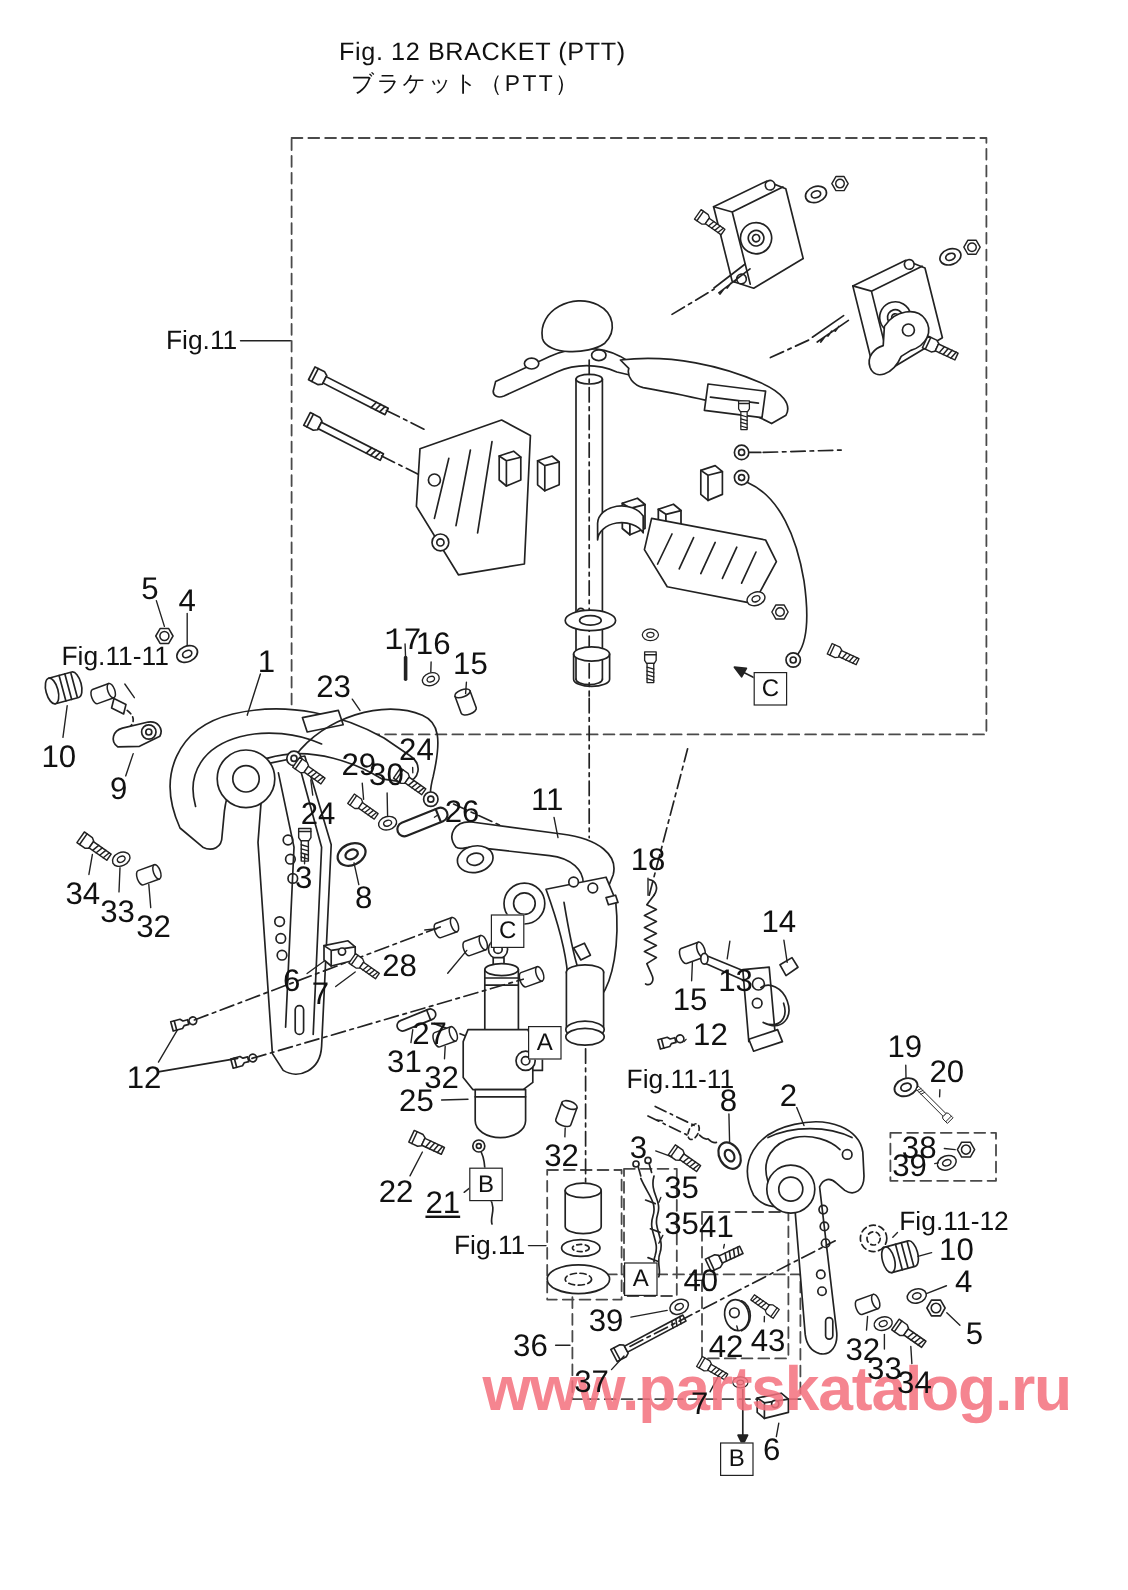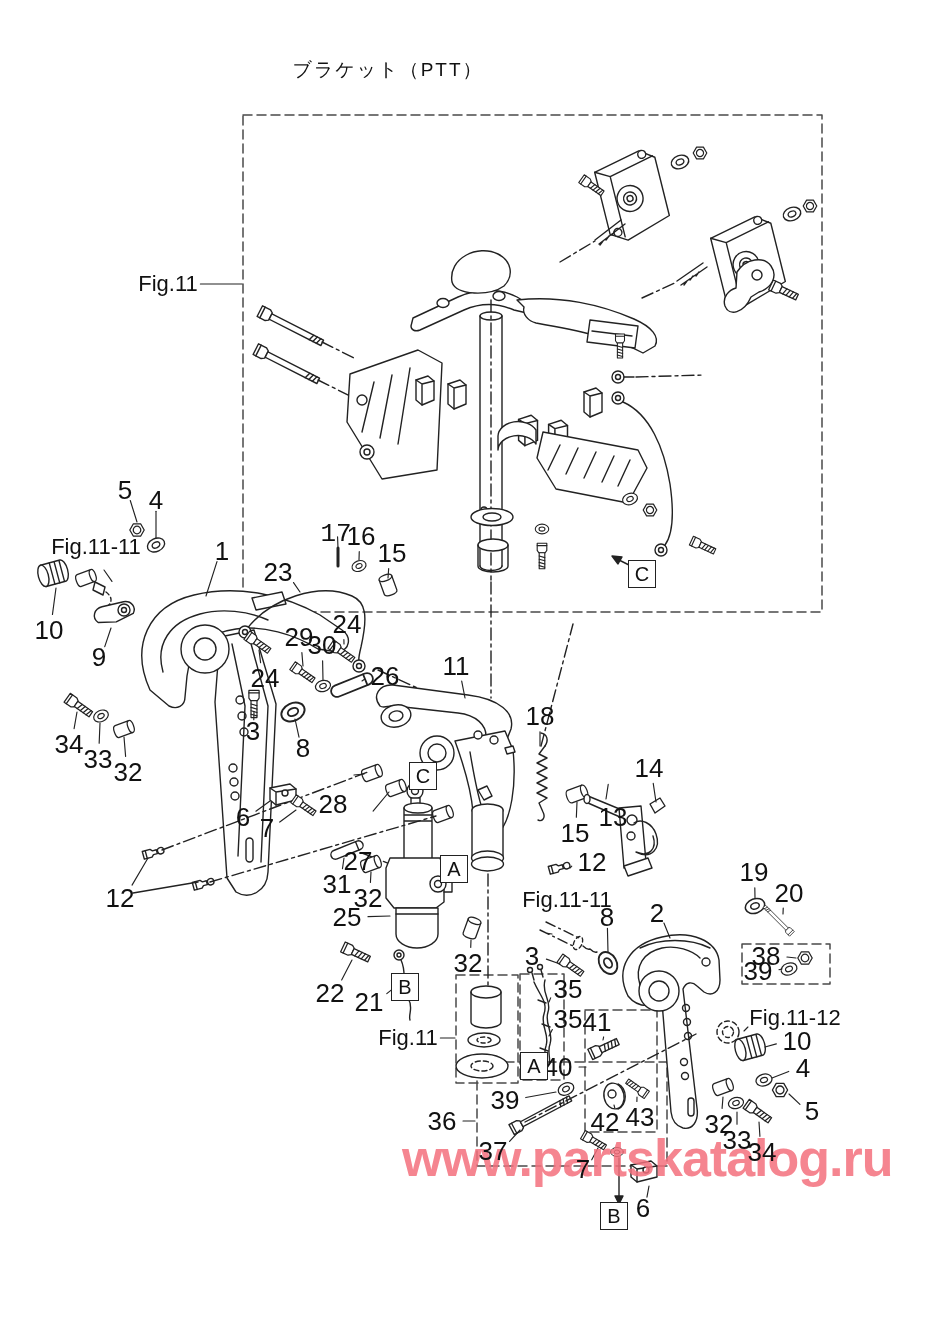--- a/index.html
+++ b/index.html
@@ -425,20 +425,21 @@
           <line x1="646.9467610868817" y1="1197.1464070110756" x2="649" y2="1186"></line>
           <line x1="200.4" y1="284" x2="242" y2="284"></line>
           <line x1="111.96610237214585" y1="581.4269082399395" x2="104" y2="570"></line>
           <line x1="547.3830859603921" y1="933.3487538673334" x2="552" y2="934"></line>
           <line x1="440.4" y1="1038" x2="455" y2="1038"></line>
           <line x1="747.9058935831056" y1="1027.0032850502887" x2="744" y2="1031"></line>
         </g>
   </g>
 </svg>
 
+<div class="title-line1">Fig. 12  BRACKET (PTT)</div>
 <div class="title-line2">ブラケット（PTT）</div>
 
 <div class="watermark" style="color: rgb(244, 112, 125);">www.partskatalog.ru</div>
 
 <div class="callout" style="left: 125px; top: 490px;">5</div>
     <div class="callout" style="left: 156px; top: 500px;">4</div>
     <div class="callout" style="left: 49px; top: 630px;">10</div>
     <div class="callout" style="left: 99px; top: 657px;">9</div>
     <div class="callout" style="left: 222px; top: 551px;">1</div>
     <div class="callout" style="left: 278px; top: 572px;">23</div>
@@ -460,32 +461,32 @@
     <div class="callout" style="left: 456px; top: 666px;">11</div>
     <div class="callout" style="left: 540px; top: 716px;">18</div>
     <div class="callout" style="left: 613px; top: 769px; margin-top: 48px;">13</div>
     <div class="callout" style="left: 649px; top: 768px;">14</div>
     <div class="callout" style="left: 575px; top: 833px;">15</div>
     <div class="callout" style="left: 592px; top: 862px;">12</div>
     <div class="callout" style="left: 337px; top: 884px;">31</div>
     <div class="callout" style="left: 368px; top: 898px;">32</div>
     <div class="callout" style="left: 347px; top: 917px;">25</div>
     <div class="callout" style="left: 330px; top: 993px;">22</div>
-    <div class="callout" style="left: 369px; top: 1002px;">21</div>
+    <div class="callout" style="left: 369px; top: 1002px; text-decoration: underline;">21</div>
     <div class="callout" style="left: 120px; top: 898px;">12</div>
     <div class="callout" style="left: 243px; top: 817px;">6</div>
     <div class="callout" style="left: 267px; top: 828px;">7</div>
     <div class="callout" style="left: 468px; top: 963px;">32</div>
     <div class="callout" style="left: 607px; top: 917px;">8</div>
     <div class="callout" style="left: 657px; top: 913px;">2</div>
     <div class="callout" style="left: 532px; top: 956px;">3</div>
     <div class="callout" style="left: 568px; top: 989px;">35</div>
     <div class="callout" style="left: 568px; top: 1019px;">35</div>
     <div class="callout" style="left: 597px; top: 1022px;">41</div>
-    <div class="callout" style="left: 558px; top: 1067px;">40</div>
+    <div class="callout" style="left: 584px; top: 1067px;">40</div>
     <div class="callout" style="left: 754px; top: 872px;">19</div>
     <div class="callout" style="left: 789px; top: 893px;">20</div>
     <div class="callout" style="left: 766px; top: 956px;">38</div>
     <div class="callout" style="left: 758px; top: 971px;">39</div>
     <div class="callout" style="left: 797px; top: 1041px;">10</div>
     <div class="callout" style="left: 803px; top: 1068px;">4</div>
     <div class="callout" style="left: 812px; top: 1111px;">5</div>
     <div class="callout" style="left: 719px; top: 1124px;">32</div>
     <div class="callout" style="left: 737px; top: 1140px;">33</div>
     <div class="callout" style="left: 762px; top: 1152px;">34</div>

